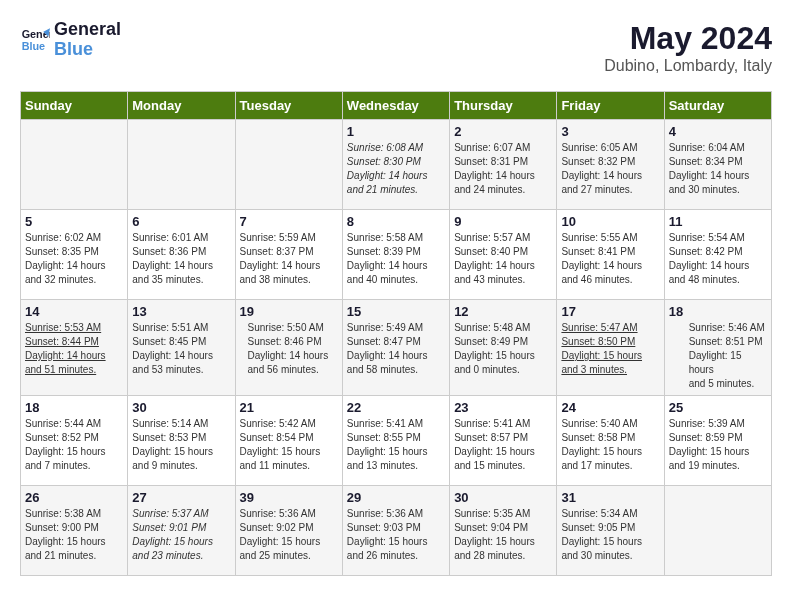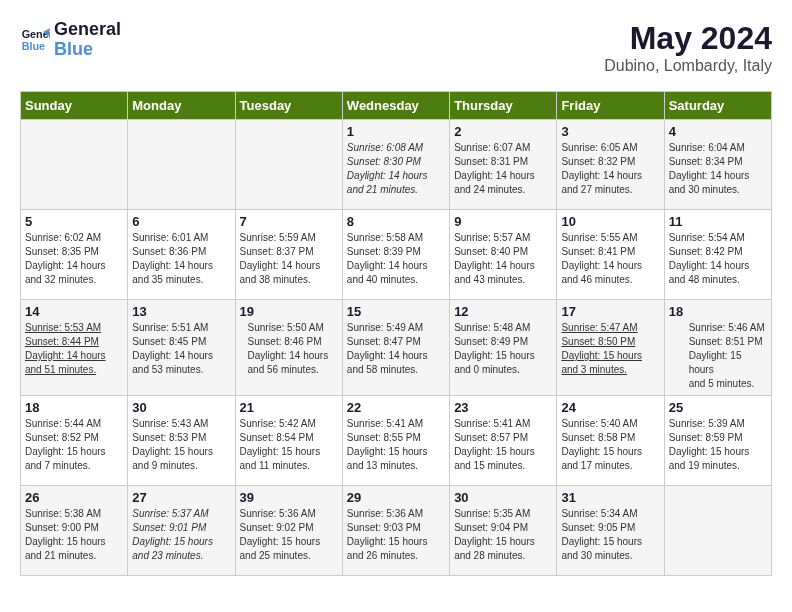--- a/index.html
+++ b/index.html
@@ -262,21 +262,21 @@
       <tr>
         <td>
           <div class="day-num">18</div>
           <div class="day-detail" style="white-space: pre-line;">Sunrise: 5:44 AM
 Sunset: 8:52 PM
 Daylight: 15 hours
 and 7 minutes.</div>
         </td>
         <td>
           <div class="day-num">30</div>
-          <div class="day-detail" style="white-space: pre-line;">Sunrise: 5:43 AM
+          <div class="day-detail" style="white-space: pre-line;">Sunrise: 5:14 AM
 Sunset: 8:53 PM
 Daylight: 15 hours
 and 9 minutes.</div>
         </td>
         <td>
           <div class="day-num">21</div>
           <div class="day-detail" style="white-space: pre-line;">Sunrise: 5:42 AM
 Sunset: 8:54 PM
 Daylight: 15 hours
 and 11 minutes.</div>

